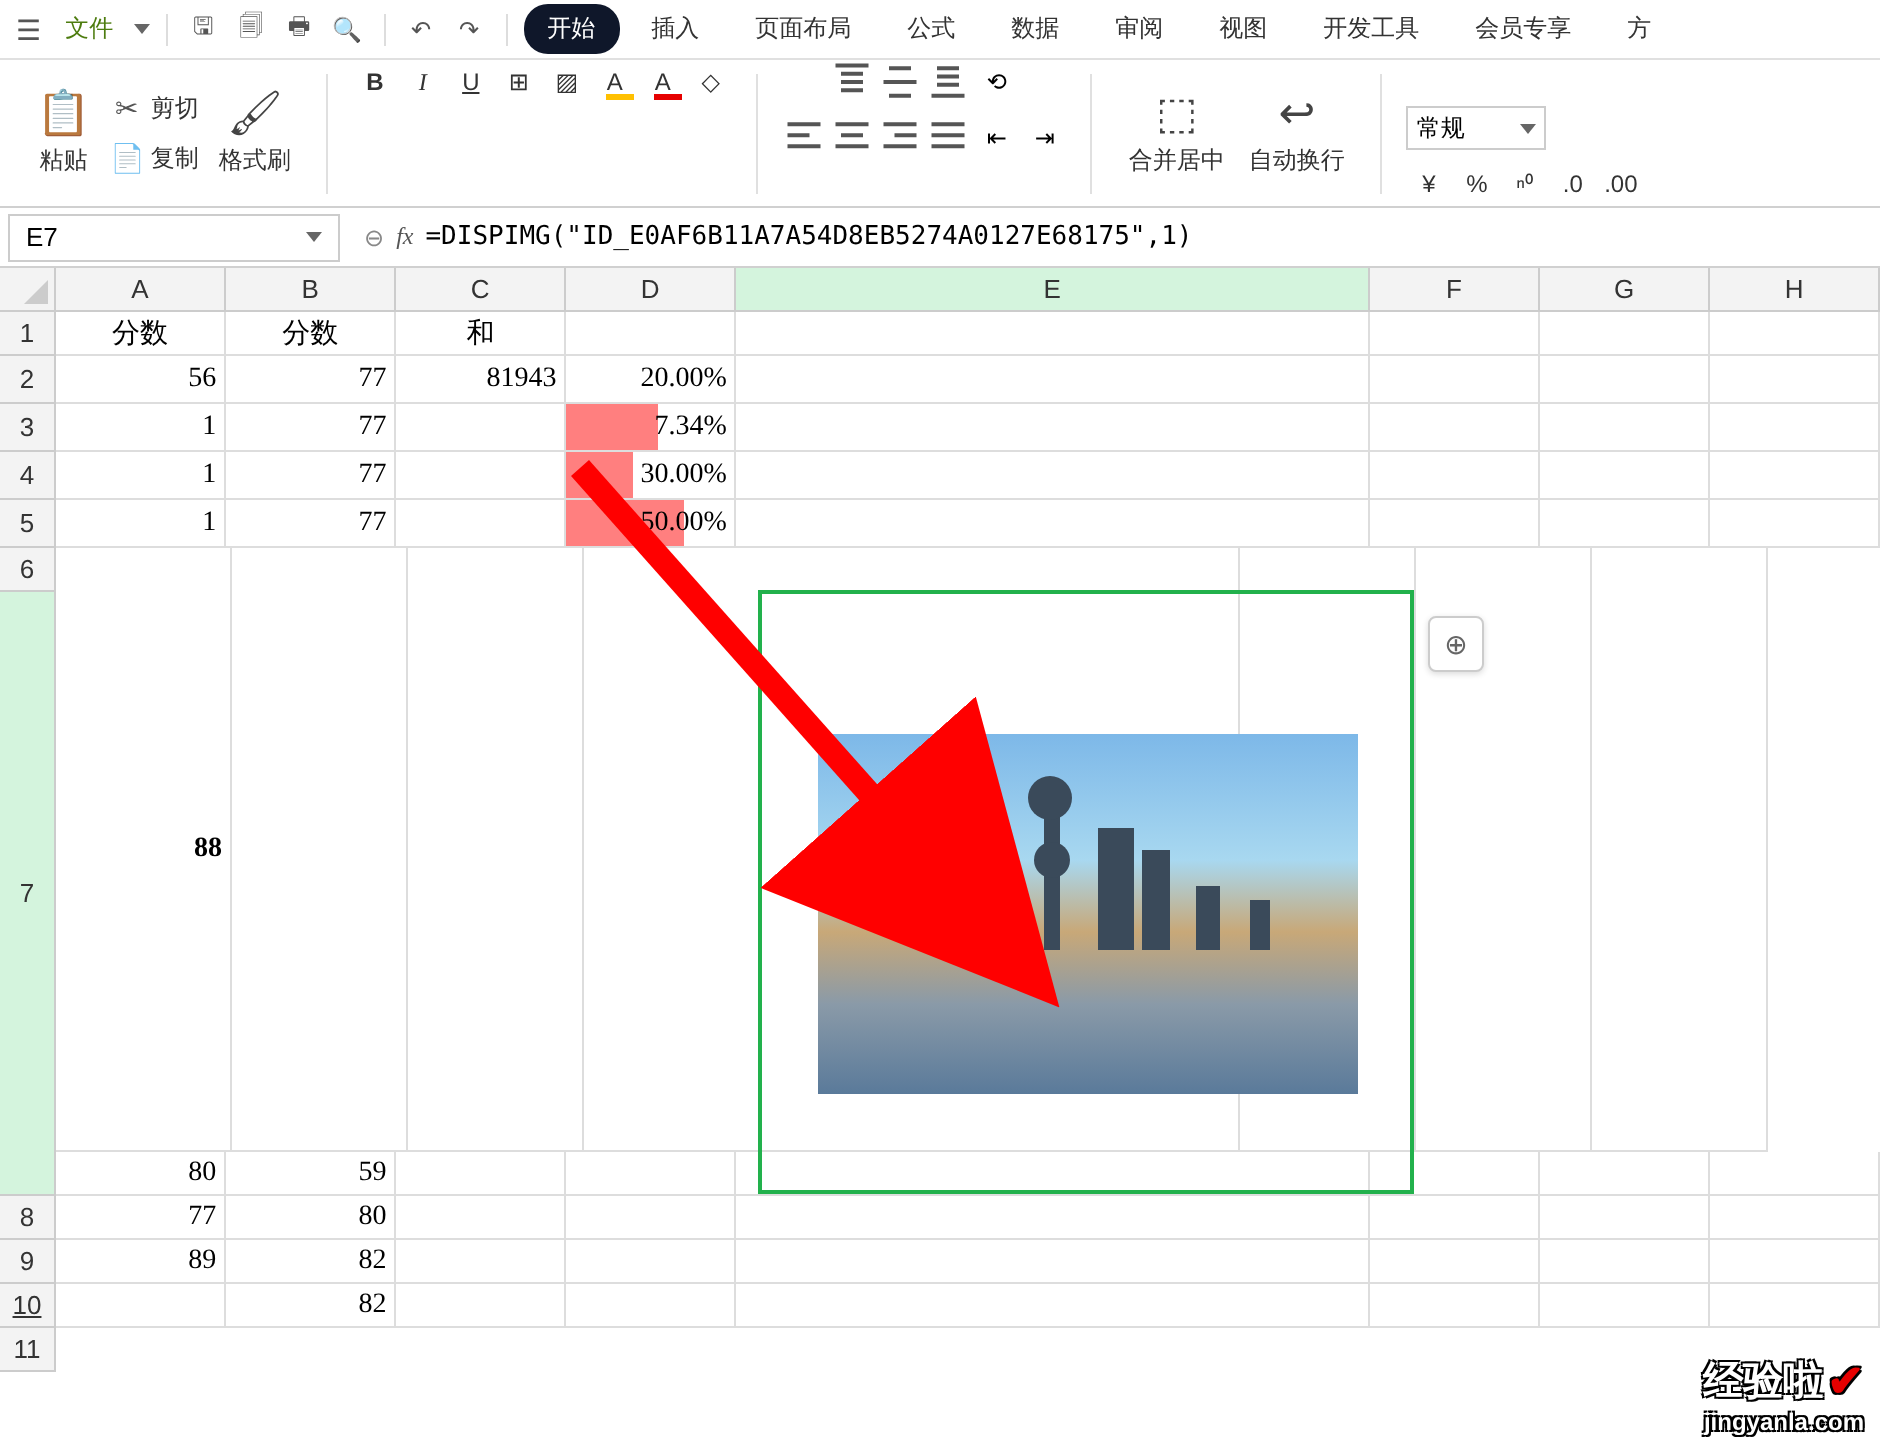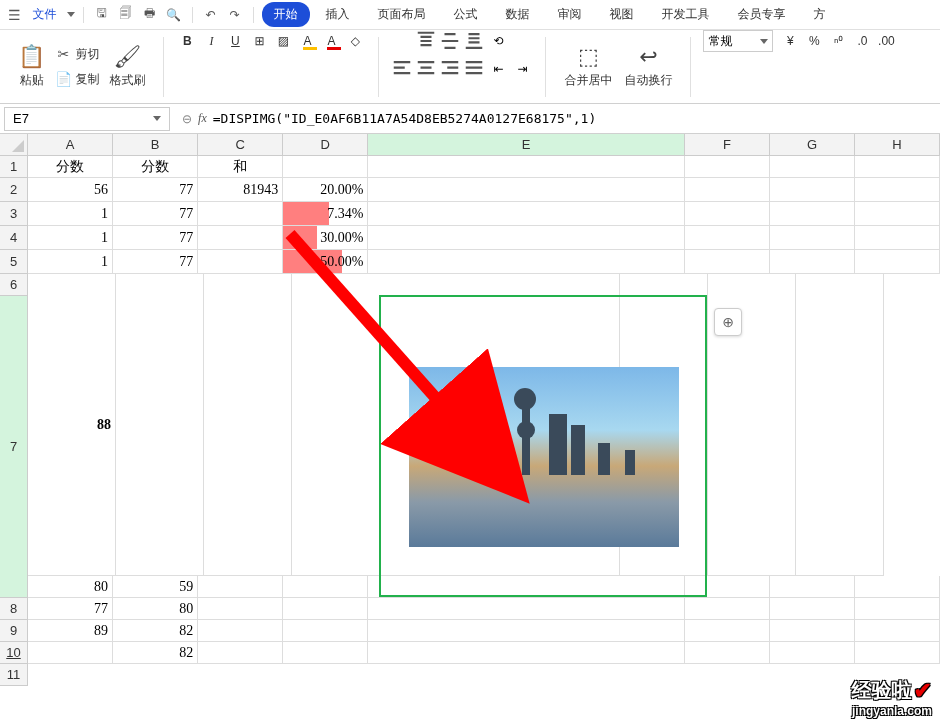--- a/index.html
+++ b/index.html
@@ -1,25 +1,25 @@
 <!DOCTYPE html>
 <html><head>
 <meta charset="utf-8">
 <style>
   * { box-sizing: border-box; margin: 0; padding: 0; }
   body { font-family: "Microsoft YaHei", Arial, sans-serif; font-size: 12px; background: #fff; width: 940px; height: 724px; overflow: hidden; position: relative; }
   
   
   .menu-bar { height: 30px; display: flex; align-items: center; background: #fff; border-bottom: 1px solid #e0e0e0; padding: 0 6px; gap: 4px; }
   .menu-bar .hamburger { font-size: 14px; color: #555; padding: 0 2px; }
-  .menu-bar .file-menu { padding: 0 6px; color: #1d4ed8; }
+  .menu-bar .file-menu { padding: 0 6px; color: #4d7c0f; }
   .menu-bar .divider { width: 1px; height: 16px; background: #ddd; margin: 0 4px; }
   .menu-bar .qat-icon { width: 20px; height: 20px; display: flex; align-items: center; justify-content: center; color: #555; }
   .menu-bar .tab { padding: 4px 12px; color: #333; cursor: pointer; }
-  .menu-bar .tab.active { background: #1d4ed8; color: #fff; border-radius: 12px; }
+  .menu-bar .tab.active { background: #0f172a; color: #fff; border-radius: 12px; }
   
   
   .ribbon { height: 74px; display: flex; align-items: center; background: #fff; border-bottom: 1px solid #d0d0d0; padding: 0 6px; gap: 4px; }
   .ribbon-group { display: flex; align-items: center; height: 100%; padding: 0 6px; }
   .ribbon-sep { width: 1px; height: 60px; background: #e0e0e0; margin: 0 2px; }
   .big-btn { display: flex; flex-direction: column; align-items: center; justify-content: center; gap: 2px; padding: 4px 6px; cursor: pointer; color: #333; }
   .big-btn .icon { font-size: 22px; color: #444; }
   .small-row { display: flex; flex-direction: column; gap: 4px; }
   .small-btn { display: flex; align-items: center; gap: 4px; padding: 2px 4px; cursor: pointer; color: #333; font-size: 12px; }
   .small-btn .icon { font-size: 14px; color: #555; width: 16px; text-align: center; }
@@ -186,21 +186,21 @@
     <div class="big-btn">
       <span class="icon">⬚</span>
       <span>合并居中</span>
     </div>
     <div class="big-btn">
       <span class="icon">↩</span>
       <span>自动换行</span>
     </div>
   </div>
   <div class="ribbon-sep"></div>
-  <div class="ribbon-group" style="flex-direction:row;gap:6px;align-items:flex-start;">
+  <div class="ribbon-group" style="flex-direction:column;gap:6px;align-items:flex-start;justify-content:flex-end;">
     <div class="font-select" style="width:70px;">
         <span>常规</span>
         <span class="triangle-down"></span>
       </div>
     <div style="display:flex;gap:2px;">
       <span class="fmt-btn">¥</span>
       <span class="fmt-btn">%</span>
       <span class="fmt-btn">ⁿ⁰</span>
       <span class="fmt-btn">.0</span>
       <span class="fmt-btn">.00</span>

